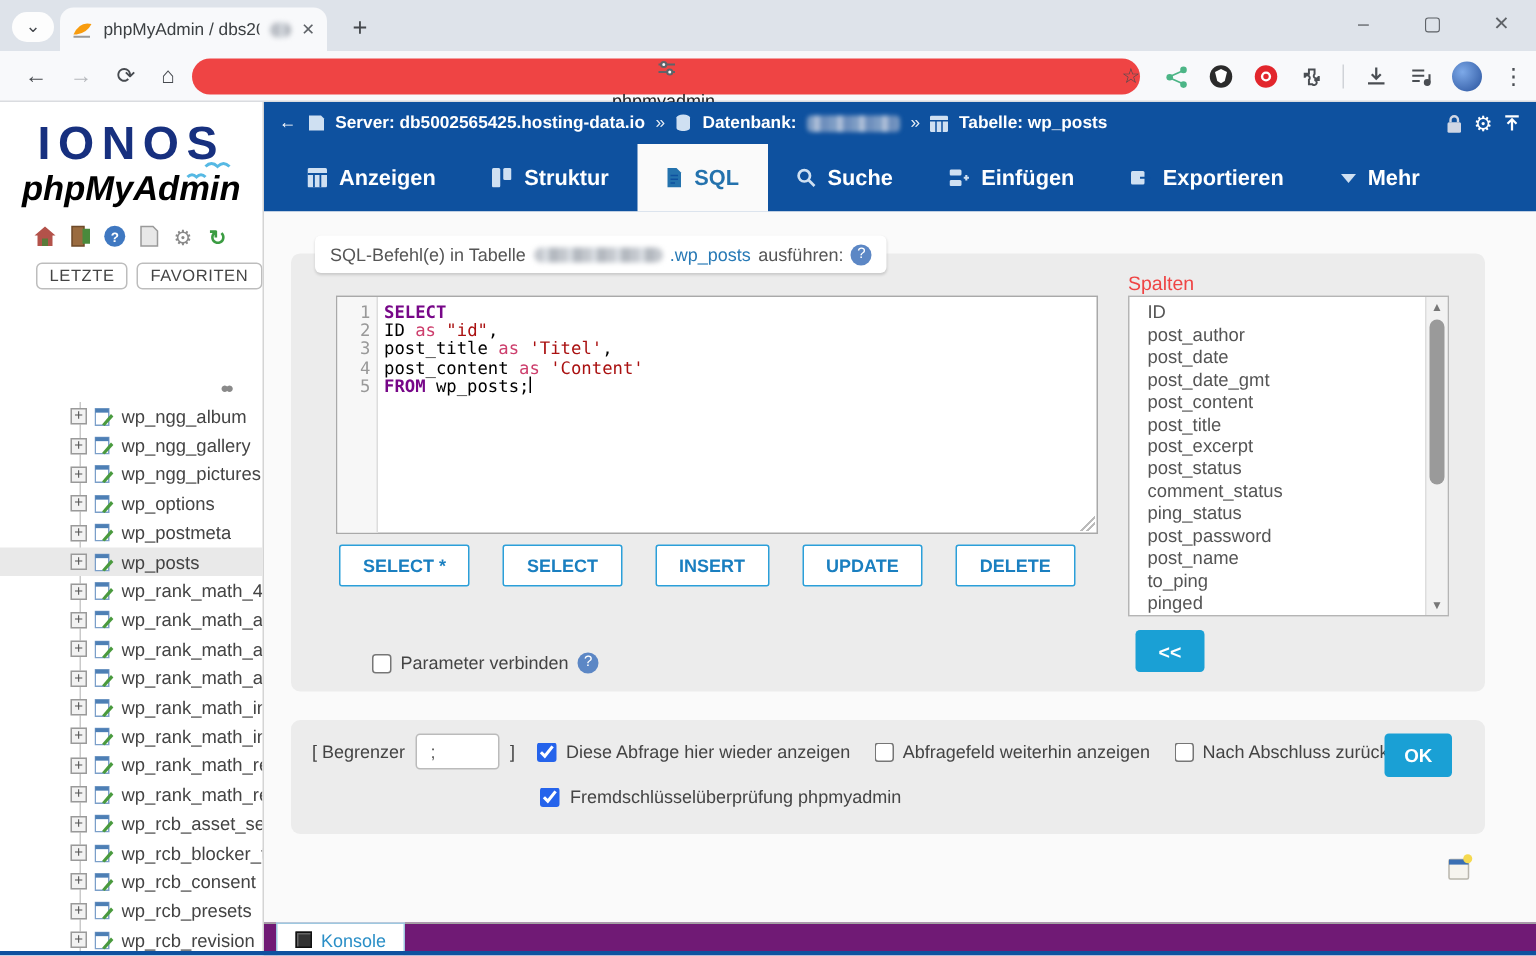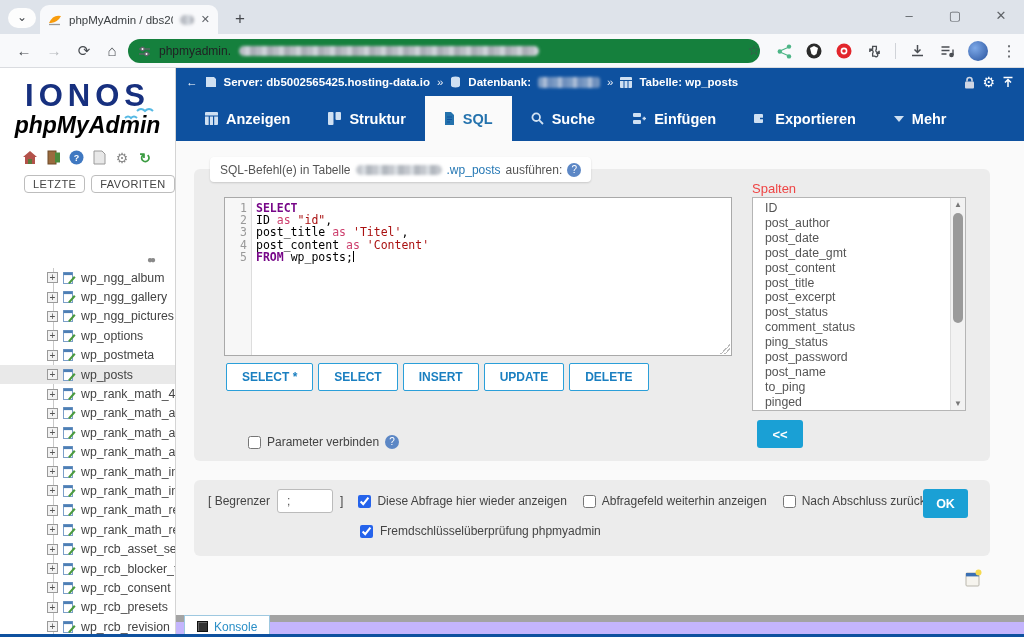--- a/index.html
+++ b/index.html
@@ -18,22 +18,22 @@
   .btab-close { margin-left:auto; font-size:11px; color:#5f6368; cursor:pointer; }
   .newtab { position:absolute; left:228px; top:8px; width:24px; height:24px; text-align:center;
     line-height:22px; font-size:17px; color:#45484d; cursor:pointer; }
   .winctl { position:absolute; top:0; right:0; height:34px; display:flex; }
   .winctl span { width:46px; text-align:center; line-height:32px; color:#5f6368; font-size:13px; cursor:pointer; }
 
   .toolbar { position:relative; height:34px; background:#f8f9fb; border-bottom:1px solid #dadce0; }
   .navbtn { position:absolute; top:5px; width:24px; height:24px; text-align:center; line-height:23px;
     font-size:15px; color:#474b50; cursor:pointer; }
   .navbtn.dis { color:#b6b9bd; }
-  .urlpill { position:absolute; left:128px; top:5px; width:632px; height:24px; background:#15803d;
-    border-radius:13px; display:flex; align-items:center; padding:0 10px; gap:8px; }
+  .urlpill { position:absolute; left:128px; top:5px; width:632px; height:24px; background:#ef4444;
+    border-radius:13px; display:flex; align-items:center; padding:0 10px; gap:8px;flex-direction:column; }
   .urltext { font-size:12px; color:#202124; white-space:nowrap; }
   .redact { display:inline-block; height:10px; border-radius:5px; vertical-align:middle;
     background:repeating-linear-gradient(90deg,#b9bdc4 0 6px,#cfd3d9 6px 11px,#a9adb5 11px 17px);
     filter:blur(1.6px); }
   .tb-icons { position:absolute; right:6px; top:5px; display:flex; align-items:center; gap:12px; height:24px; }
   .tb-icons .ic { width:18px; height:18px; display:flex; align-items:center; justify-content:center;
     color:#4a4e53; font-size:15px; cursor:pointer; }
   .vdiv { width:1px; height:16px; background:#d0d3d8; }
   .avatar { width:20px; height:20px; border-radius:50%; background:radial-gradient(circle at 35% 35%, #7da9e8, #27519c); cursor:pointer; }
 
@@ -93,21 +93,21 @@
   .editor { position:absolute; left:48px; top:56px; width:508px; height:159px; background:#fff;
     border:1px solid #a9a9a9; display:flex; font-family:"DejaVu Sans Mono", monospace; font-size:11.5px; }
   .gutter { width:27px; background:#f7f7f7; border-right:1px solid #ddd; text-align:right;
     padding:4px 4px 0 0; color:#999; line-height:12.2px; }
   .codearea { flex:1; padding:4px 0 0 4px; line-height:12.2px; color:#000; position:relative; }
   .tok-kw { color:#770788; font-weight:bold; } .tok-as { color:#cd3f6d; } .tok-str { color:#aa1111; }
   .caret { display:inline-block; width:1px; height:11px; background:#000; vertical-align:-1px; }
   .grip { position:absolute; right:1px; bottom:1px; width:10px; height:10px;
     background:linear-gradient(135deg,transparent 50%,#bbb 50%,#bbb 58%,transparent 58%,transparent 70%,#bbb 70%,#bbb 78%,transparent 78%); cursor:nwse-resize; }
 
-  .btnrow { position:absolute; left:50px; display:flex; gap:5px; }
+  .btnrow { position:absolute; left:50px; display:flex; gap:22px; }
   .qbtn { background:#fff; border:1px solid #2b9fd9; color:#1a7fc0; font-weight:bold; font-size:12px;
     padding:6px 15px; border-radius:2px; cursor:pointer; white-space:nowrap; font-family:inherit; }
   .paramrow { position:absolute; left:52px; top:294px; display:flex; align-items:center; gap:6px;
     font-size:12px; color:#444;margin-left:20px; }
   input[type=checkbox] { width:13px; height:13px; accent-color:#2563eb; cursor:pointer; }
 
   .col-title { position:absolute; left:576px; top:40px; font-size:13px; color:#ef4444; }
   .listbox { position:absolute; left:576px; top:56px; width:214px; height:214px; background:#fff;
     border:1px solid #b5b5b5; overflow:hidden; }
   .litem { font-size:12.3px; color:#555; line-height:14.9px; padding-left:12px; cursor:pointer; white-space:nowrap; }
@@ -122,22 +122,22 @@
   .optrow { position:absolute; left:14px; top:9px; display:flex; align-items:center; gap:7px;
     font-size:12px; color:#444; }
   .delim-input { width:56px; height:24px; border:1px solid #bbb; border-radius:3px; background:#fff;
     font-size:12px; color:#555; padding-left:9px; font-family:inherit; }
   .okbtn { position:absolute; right:22px; top:9px; width:45px; height:29px; background:#1aa0d5; color:#fff;
     border:none; border-radius:3px; font-weight:bold; font-size:12.5px; cursor:pointer; }
   .optrow2 { position:absolute; left:166px; top:44px; display:flex; align-items:center; gap:7px;
     font-size:12px; color:#444; }
 
   .newwin { position:absolute; left:789px; top:428px; width:17px; height:19px; cursor:pointer; }
-  .konsole-bar { position:absolute; left:0; right:0; bottom:0; height:22px; background:#c4b5fd;
-    border-top:7px solid #a3a3a3; }
+  .konsole-bar { position:absolute; left:0; right:0; bottom:0; height:22px; background:#701a75;
+    border-top:1px solid #a3a3a3; }
   .konsole-tab { position:absolute; left:8px; bottom:0; height:22px; background:#fff;
     border:1px solid #9ec8e0; border-bottom:none; display:flex; align-items:center; gap:6px; padding:0 12px;
     font-size:12px; color:#2b8fc7; cursor:pointer; }
   .kicon { width:11px; height:11px; background:#333; border:1px solid #111; box-shadow:inset 1px 1px 0 #666; }
   .btm-edge { position:absolute; left:0; right:0; bottom:0; height:3px; background:#0e519f; z-index:5; }
   svg { display:block; }
 </style>
 </head>
 <body>
 

